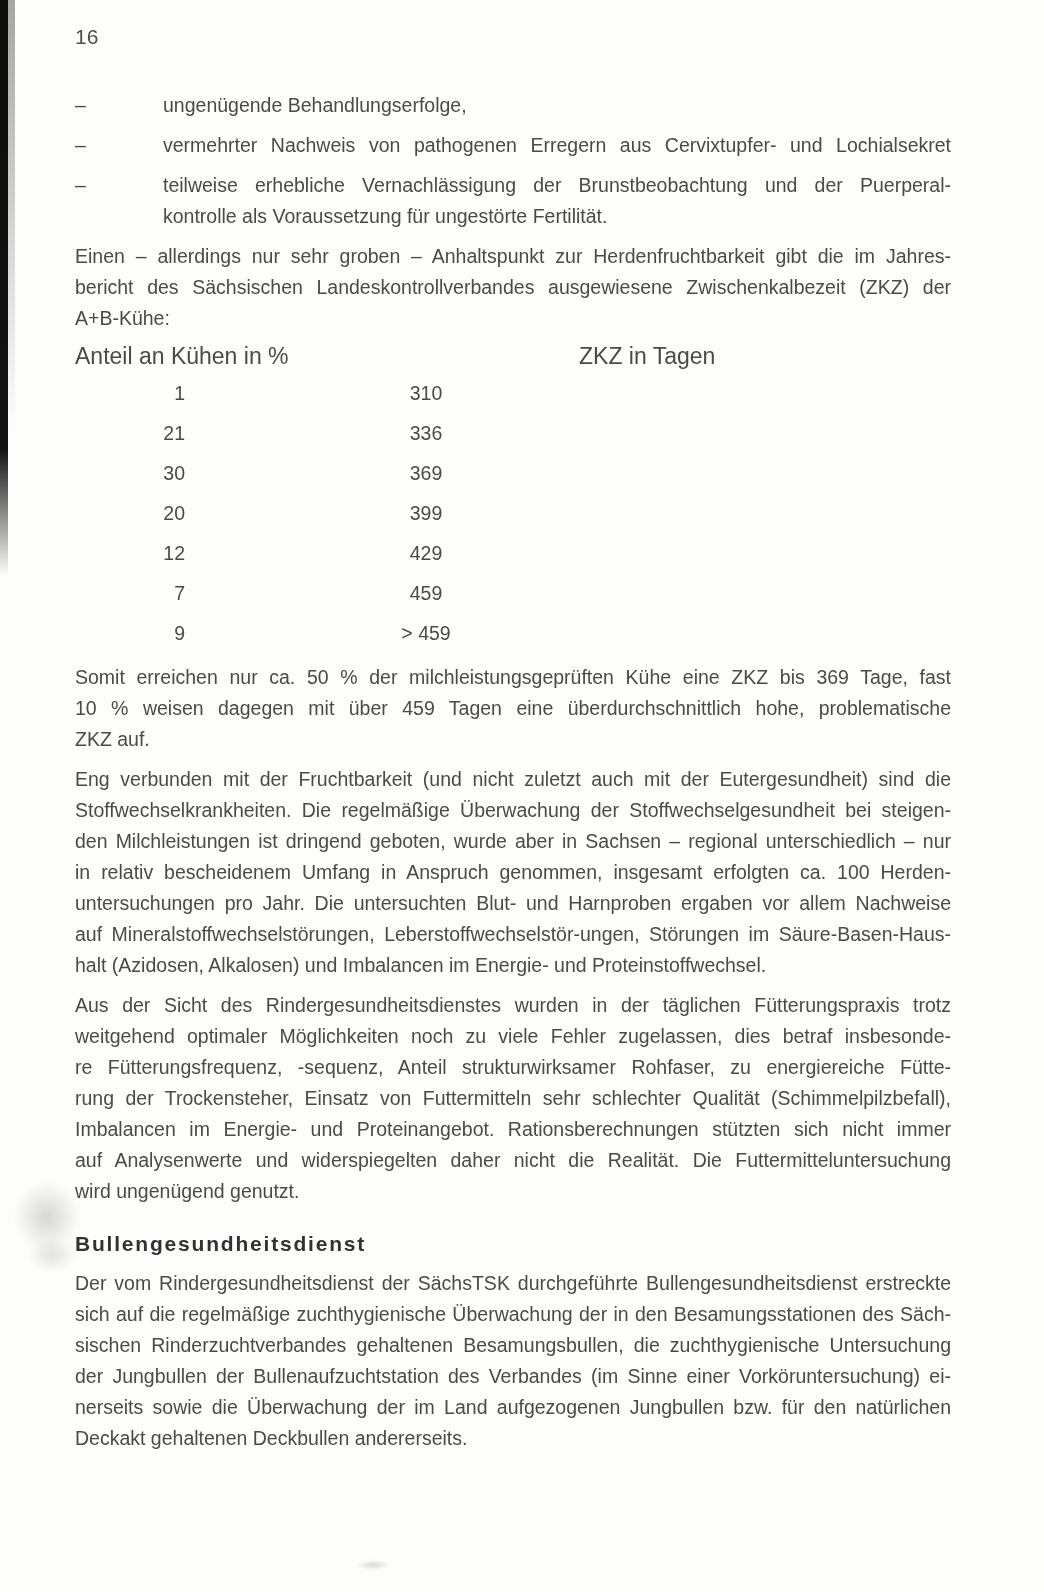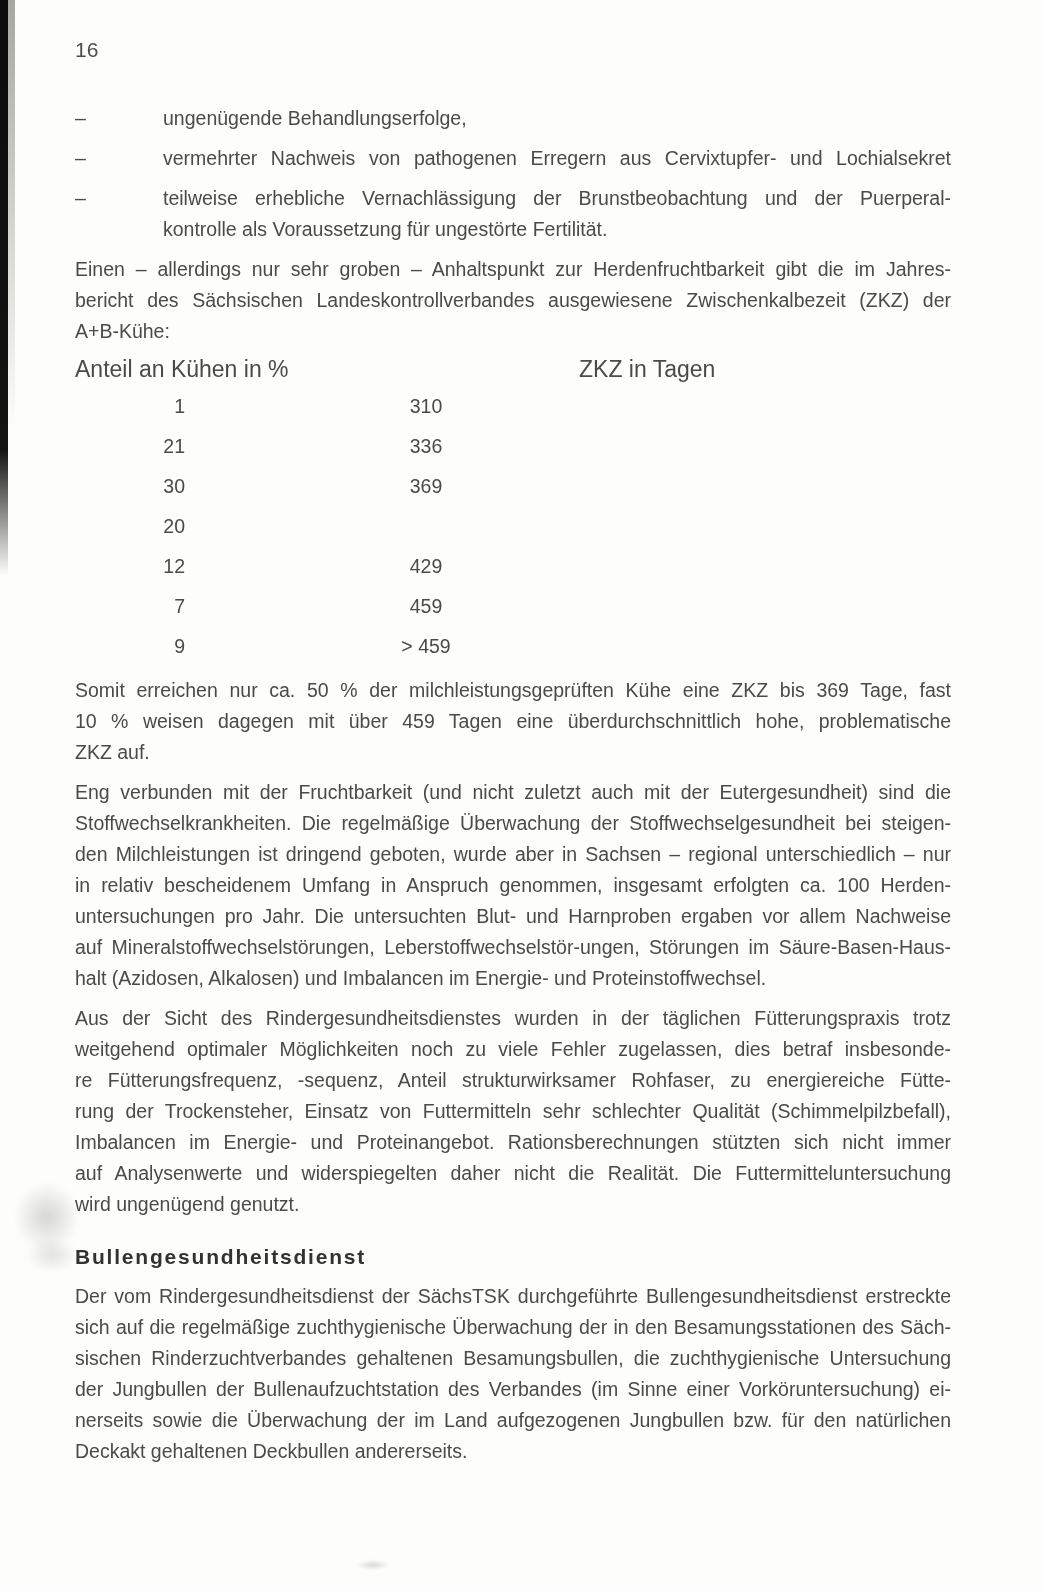--- a/index.html
+++ b/index.html
@@ -3,21 +3,21 @@
 <meta charset="utf-8">
 <style>
   html,body{margin:0;padding:0;}
   body{
     width:1044px;height:1592px;position:relative;overflow:hidden;
     background:#fdfdfb;
     font-family:"Liberation Sans",sans-serif;
     color:#4a4a4a;
   }
   .content{position:absolute;left:75px;top:0;width:876px;}
-  .pagenum{padding-top:37px;font-size:21px;line-height:26px;color:#4e4e4e;}
+  .pagenum{padding-top:24px;font-size:21px;line-height:26px;color:#4e4e4e;}
   .bullets{margin-top:40px;}
   .bullet{display:flex;margin-bottom:9px;}
   .bullet .marker{width:52px;font-size:19.5px;line-height:31px;}
   .bullet .btext{flex:1;margin-left:36px;}
   .line{font-size:19.5px;line-height:31px;white-space:normal;}
   .jl{text-align:justify;text-align-last:justify;}
   .para{margin-top:9px;}
   .para.tight{margin-top:0;}
   .ztable{margin-top:6px;}
   .thead{display:flex;font-size:23px;line-height:33px;}
@@ -108,20 +108,21 @@
           <div class="trow">
             <span class="tc1">21</span>
             <span class="tc2">336</span>
           </div>
           <div class="trow">
             <span class="tc1">30</span>
             <span class="tc2">369</span>
           </div>
           <div class="trow">
             <span class="tc1">20</span>
+            <span class="tc2">399</span>
           </div>
           <div class="trow">
             <span class="tc1">12</span>
             <span class="tc2">429</span>
           </div>
           <div class="trow">
             <span class="tc1">7</span>
             <span class="tc2">459</span>
           </div>
           <div class="trow">

